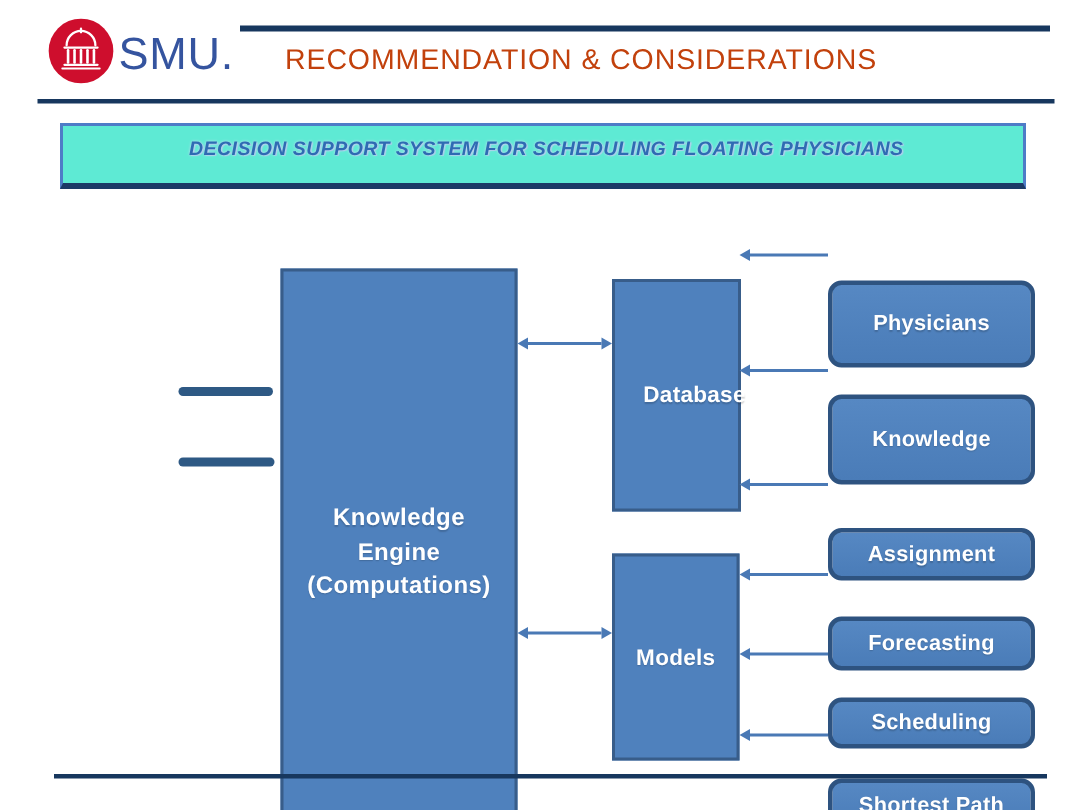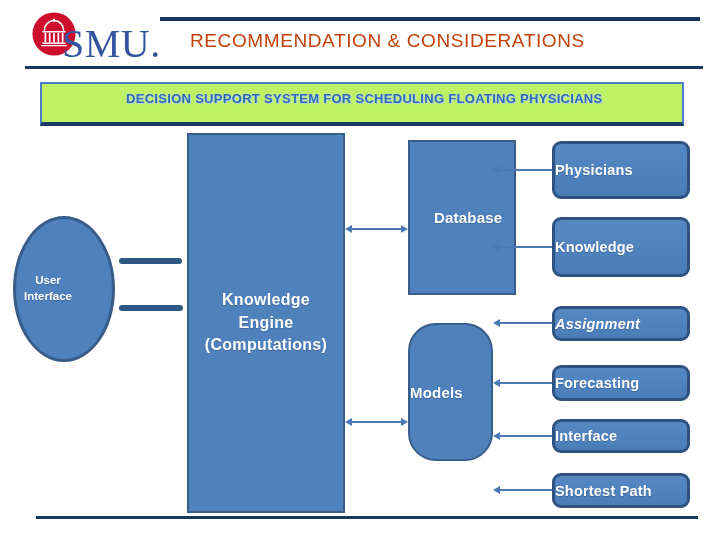--- a/index.html
+++ b/index.html
@@ -14,79 +14,81 @@
   .abs { position: absolute; box-sizing: border-box; }
 
   
   .rule { background: #17375E; }
   .top-rule    { left: 160px; top: 17px;  width: 540px; height: 4px; }
   .header-rule { left: 25px;  top: 66px;  width: 678px; height: 3px; }
   .bottom-rule { left: 36px;  top: 516px; width: 662px; height: 3px; }
 
   .logo-circle { left: 31px; top: 11px; width: 46px; height: 46px; }
   .brand {
-    left: 62px; top: 20px;
-    font-family: Liberation Serif, serif;
-    font-size: 40px; color: #35549F; letter-spacing: 0.5px;
+    left: 79px; top: 20px;
+    font-family: Liberation Sans, sans-serif;
+    font-size: 30px; color: #35549F; letter-spacing: 0.5px;
   }
   .header-title {
     left: 190px; top: 30px;
     font-size: 19px; color: #c2410c; letter-spacing: 0.6px;
     white-space: nowrap;
   }
 
   
   .banner {
     left: 40px; top: 82px; width: 644px; height: 44px;
-    background: #bef264;
+    background: #5eead4;
     border: 2px solid #4E7CC7;
     border-bottom: 4px solid #1B3A66;
+    font-style: italic;
   }
   .banner-text {
     position: absolute; left: 84px; top: 7px;
     font-size: 13px; font-weight: bold; color: #2F6BB3;
     letter-spacing: 0.3px; white-space: nowrap;
     text-shadow: 0 0 2px #C9DCF3, 1px 1px 0 rgba(170,200,235,.8);
   }
 
   
   .node {
     background: #4F81BD;
     border: 2px solid #385D8A;
     color: #ffffff;
-    display: flex; align-items: center; 
+    display: flex; align-items: center; justify-content: center;
     text-align: center;
     font-weight: 600;
     text-shadow: 0 1px 1px rgba(0,0,0,0.18);
+    margin-top: 46px;
   }
   .ellipse {
     left: 13px; top: 216px; width: 102px; height: 146px;
     border-radius: 50%;
     border-width: 3px;
     font-size: 11.5px; font-weight: bold; line-height: 1.35;
   }
   .ellipse span { display: inline-block; width: 64px; }
   .ke-box {
     left: 187px; top: 133px; width: 158px; height: 380px;
     font-size: 16px; line-height: 1.42; letter-spacing: 0.3px;
     padding: 0 6px;
   }
-  .db-box     { left: 408px; top: 140px; width: 108px; height: 155px; font-size: 15px; letter-spacing: 0.2px; padding-left: 24px; }
-  .models-box { left: 408px; top: 323px; width: 85px; height: 138px; font-size: 15px; letter-spacing: 0.2px; border-radius: 28px; }
+  .db-box     { left: 408px; top: 140px; width: 86px; height: 155px; font-size: 15px; letter-spacing: 0.2px; padding-left: 24px; }
+  .models-box { left: 408px; top: 323px; width: 85px; height: 138px; font-size: 15px; letter-spacing: 0.2px; }
 
   .rbox {
     left: 552px; width: 138px;
     border-radius: 9px;
     border-width: 3px; border-color: #2E5380;
     background: linear-gradient(#5688C3, #4A7CB8);
     font-size: 14.5px; letter-spacing: 0.2px;
   }
   .rb-physicians   { top: 141px; height: 58px; }
   .rb-patients     { top: 217px; height: 60px; }
-  .rb-assignment   { top: 306px; height: 35px; font-style: italic; }
+  .rb-assignment   { top: 306px; height: 35px; }
   .rb-forecasting  { top: 365px; height: 36px; }
   .rb-scheduling   { top: 419px; height: 34px; }
   .rb-shortestpath { top: 473px; height: 35px; }
 
   
   .thick-conn {
     height: 6px; background: #2E5984; border-radius: 3px;
   }
   .tc-a { left: 119px; top: 258px; width: 63px; }
   .tc-b { left: 119px; top: 305px; width: 64px; }
@@ -134,23 +136,20 @@
   </div>
 
   <div class="abs brand">SMU.</div>
   <div class="abs header-title">RECOMMENDATION &amp; CONSIDERATIONS</div>
   <div class="abs rule header-rule"></div>
 
   <div class="abs banner">
     <span class="banner-text">DECISION SUPPORT SYSTEM FOR SCHEDULING FLOATING PHYSICIANS</span>
   </div>
 
-  <div class="abs node ellipse">
-    <span>User Interface</span>
-  </div>
 
   <div class="abs node ke-box">
     <span>Knowledge Engine (Computations)</span>
   </div>
 
   <div class="abs node db-box">
     <span>Database</span>
   </div>
 
   <div class="abs node models-box">
@@ -163,21 +162,21 @@
   <div class="abs node rbox rb-patients">
     <span>Knowledge</span>
   </div>
   <div class="abs node rbox rb-assignment">
     <span>Assignment</span>
   </div>
   <div class="abs node rbox rb-forecasting">
     <span>Forecasting</span>
   </div>
   <div class="abs node rbox rb-scheduling">
-    <span>Interface</span>
+    <span>Scheduling</span>
   </div>
   <div class="abs node rbox rb-shortestpath">
     <span>Shortest Path</span>
   </div>
 
   <div class="abs thick-conn tc-a"></div>
   <div class="abs thick-conn tc-b"></div>
 
   <div class="abs h-conn c-ke-db">
     <i class="ah left"></i>

